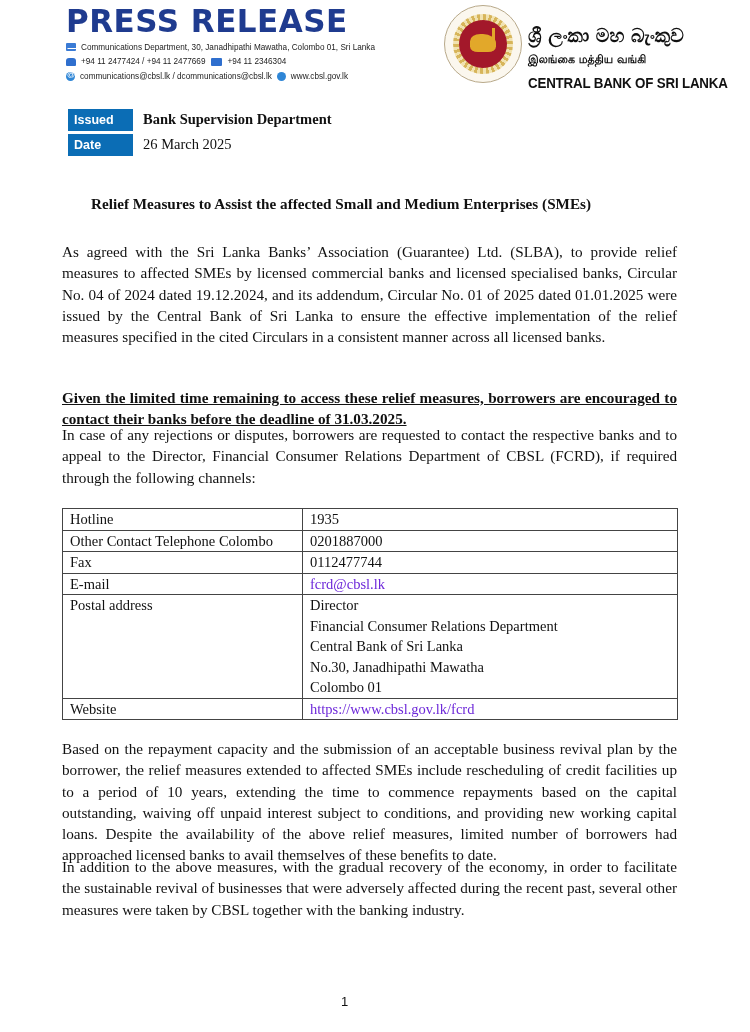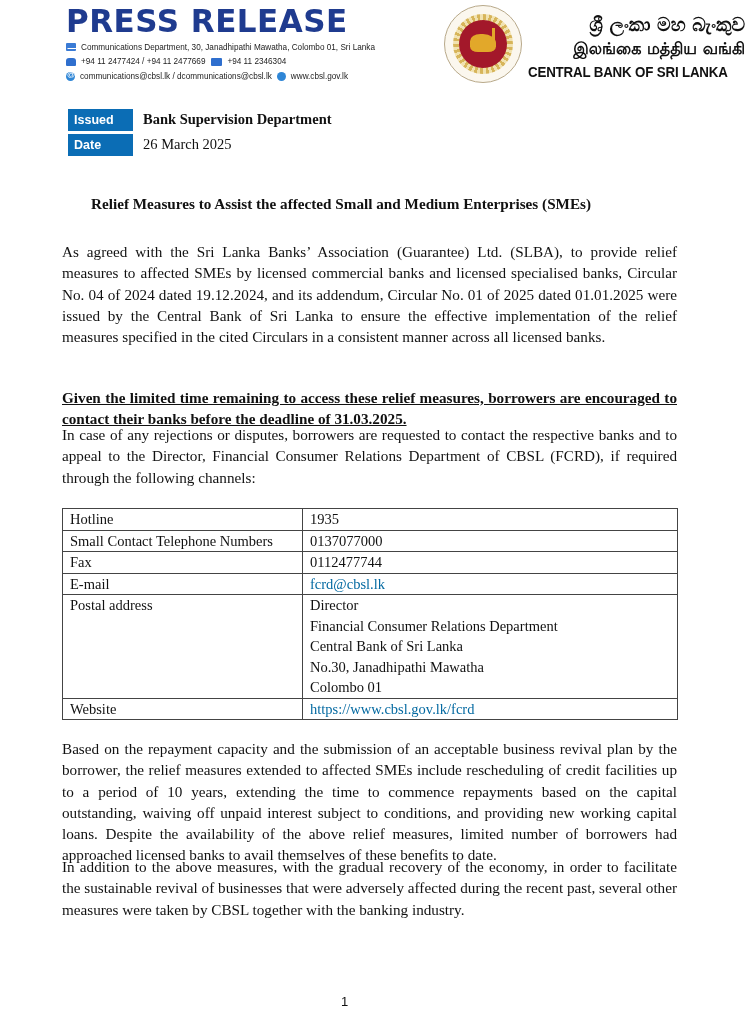--- a/index.html
+++ b/index.html
@@ -26,23 +26,23 @@
   .ci-globe { background: #2f86d6; border-radius: 50%; width: 9px; height: 9px; margin-left: 5px; }
 
   .logo { position: absolute; left: 444px; top: 5px; width: 78px; height: 78px; border-radius: 50%;
     background: #fbf7ee; border: 1.5px solid #b8a98a; }
   .logo-ring { position: absolute; left: 8px; top: 8px; width: 60px; height: 60px; border-radius: 50%;
     background: repeating-conic-gradient(#d7b55a 0deg 6deg, #f1e2b0 6deg 12deg); }
   .logo-inner { position: absolute; left: 6px; top: 6px; width: 48px; height: 48px; border-radius: 50%; background: #a3182a; }
   .logo-lion { position: absolute; left: 11px; top: 14px; width: 26px; height: 18px; background: #e2a82a; border-radius: 40% 50% 30% 30%; }
   .logo-sword { position: absolute; left: 33px; top: 8px; width: 3px; height: 14px; background: #e2a82a; }
 
-  .bank-names { position: absolute; left: 528px; top: 11px; text-align: right; }
+  .bank-names { position: absolute; left: 528px; top: 22px; }
   .sinhala { font-family: "DejaVu Sans", sans-serif; font-size: 19px; font-weight: bold; color: #111; height: 26px; line-height: 26px; white-space: nowrap; }
-  .tamil { font-family: "DejaVu Sans", sans-serif; font-size: 16px; font-weight: bold; color: #111; height: 24px; line-height: 24px; white-space: nowrap; }
+  .tamil { font-family: "DejaVu Sans", sans-serif; font-size: 11px; font-weight: bold; color: #111; height: 24px; line-height: 24px; white-space: nowrap; }
   .cbsl-name { font-family: "Liberation Sans", sans-serif; font-weight: bold; font-size: 14.5px; color: #111; margin-top: 3px; letter-spacing: -0.2px; transform: scaleX(0.92); transform-origin: left; white-space: nowrap; }
 
   
   .meta { position: absolute; left: 68px; top: 108px; }
   .meta-row { display: flex; align-items: center; height: 23px; margin-bottom: 2px; }
   .meta-label { width: 65px; height: 22px; background: #0b6db5; color: #fff; font-family: "Liberation Sans", sans-serif; font-weight: bold; font-size: 12.5px; line-height: 22px; padding-left: 6px; }
   .meta-value { margin-left: 10px; font-size: 14.5px; }
   .meta-value.bold { font-weight: bold; text-align: right; }
 
   .doc-title { position: absolute; left: 91px; top: 195px; font-weight: bold; font-size: 15.2px; white-space: nowrap; }
@@ -51,21 +51,21 @@
   .p1 { top: 241px; }
   .p2 { top: 363px; font-weight: bold; text-decoration: underline; margin-top: 24px; }
   .p3 { top: 424px; }
   .p4 { top: 738px; }
   .p5 { top: 856px; }
 
   
   .contact-table { position: absolute; left: 62px; top: 508px; width: 616px; border-collapse: collapse; font-size: 14.5px; }
   .contact-table td { border: 1px solid #444; padding: 0 7px; vertical-align: top; line-height: 20.5px; }
   .contact-table td.k { width: 240px; }
-  .link { color: #0369a1; }
+  .link { color: #6d28d9; }
   .addr-line { display: block; }
 
   .page-num { position: absolute; left: 341px; top: 994px; font-family: "Liberation Sans", sans-serif; font-size: 13px; color: #111; }
 </style>
 </head>
 <body>
 
 <div class="header">
   <div class="pr-title">PRESS RELEASE</div>
   <div class="contact-lines">
@@ -120,22 +120,22 @@
 <p class="para p2">Given the limited time remaining to access these relief measures, borrowers are encouraged to contact their banks before the deadline of 31.03.2025.</p>
 <p class="para p3">In case of any rejections or disputes, borrowers are requested to contact the respective banks and to appeal to the Director, Financial Consumer Relations Department of CBSL (FCRD), if required through the following channels:</p>
 
 <table class="contact-table">
   <tbody>
       <tr>
     <td class="k">Hotline</td>
     <td>1935</td>
   </tr>
   <tr>
-    <td class="k">Small Contact Telephone Numbers</td>
-    <td>0137077000</td>
+    <td class="k">Other Contact Telephone Colombo</td>
+    <td>0201887000</td>
   </tr>
   <tr>
     <td class="k">Fax</td>
     <td>0112477744</td>
   </tr>
   <tr>
     <td class="k">E-mail</td>
     <td><span class="link">fcrd@cbsl.lk</span></td>
   </tr>
   <tr>

